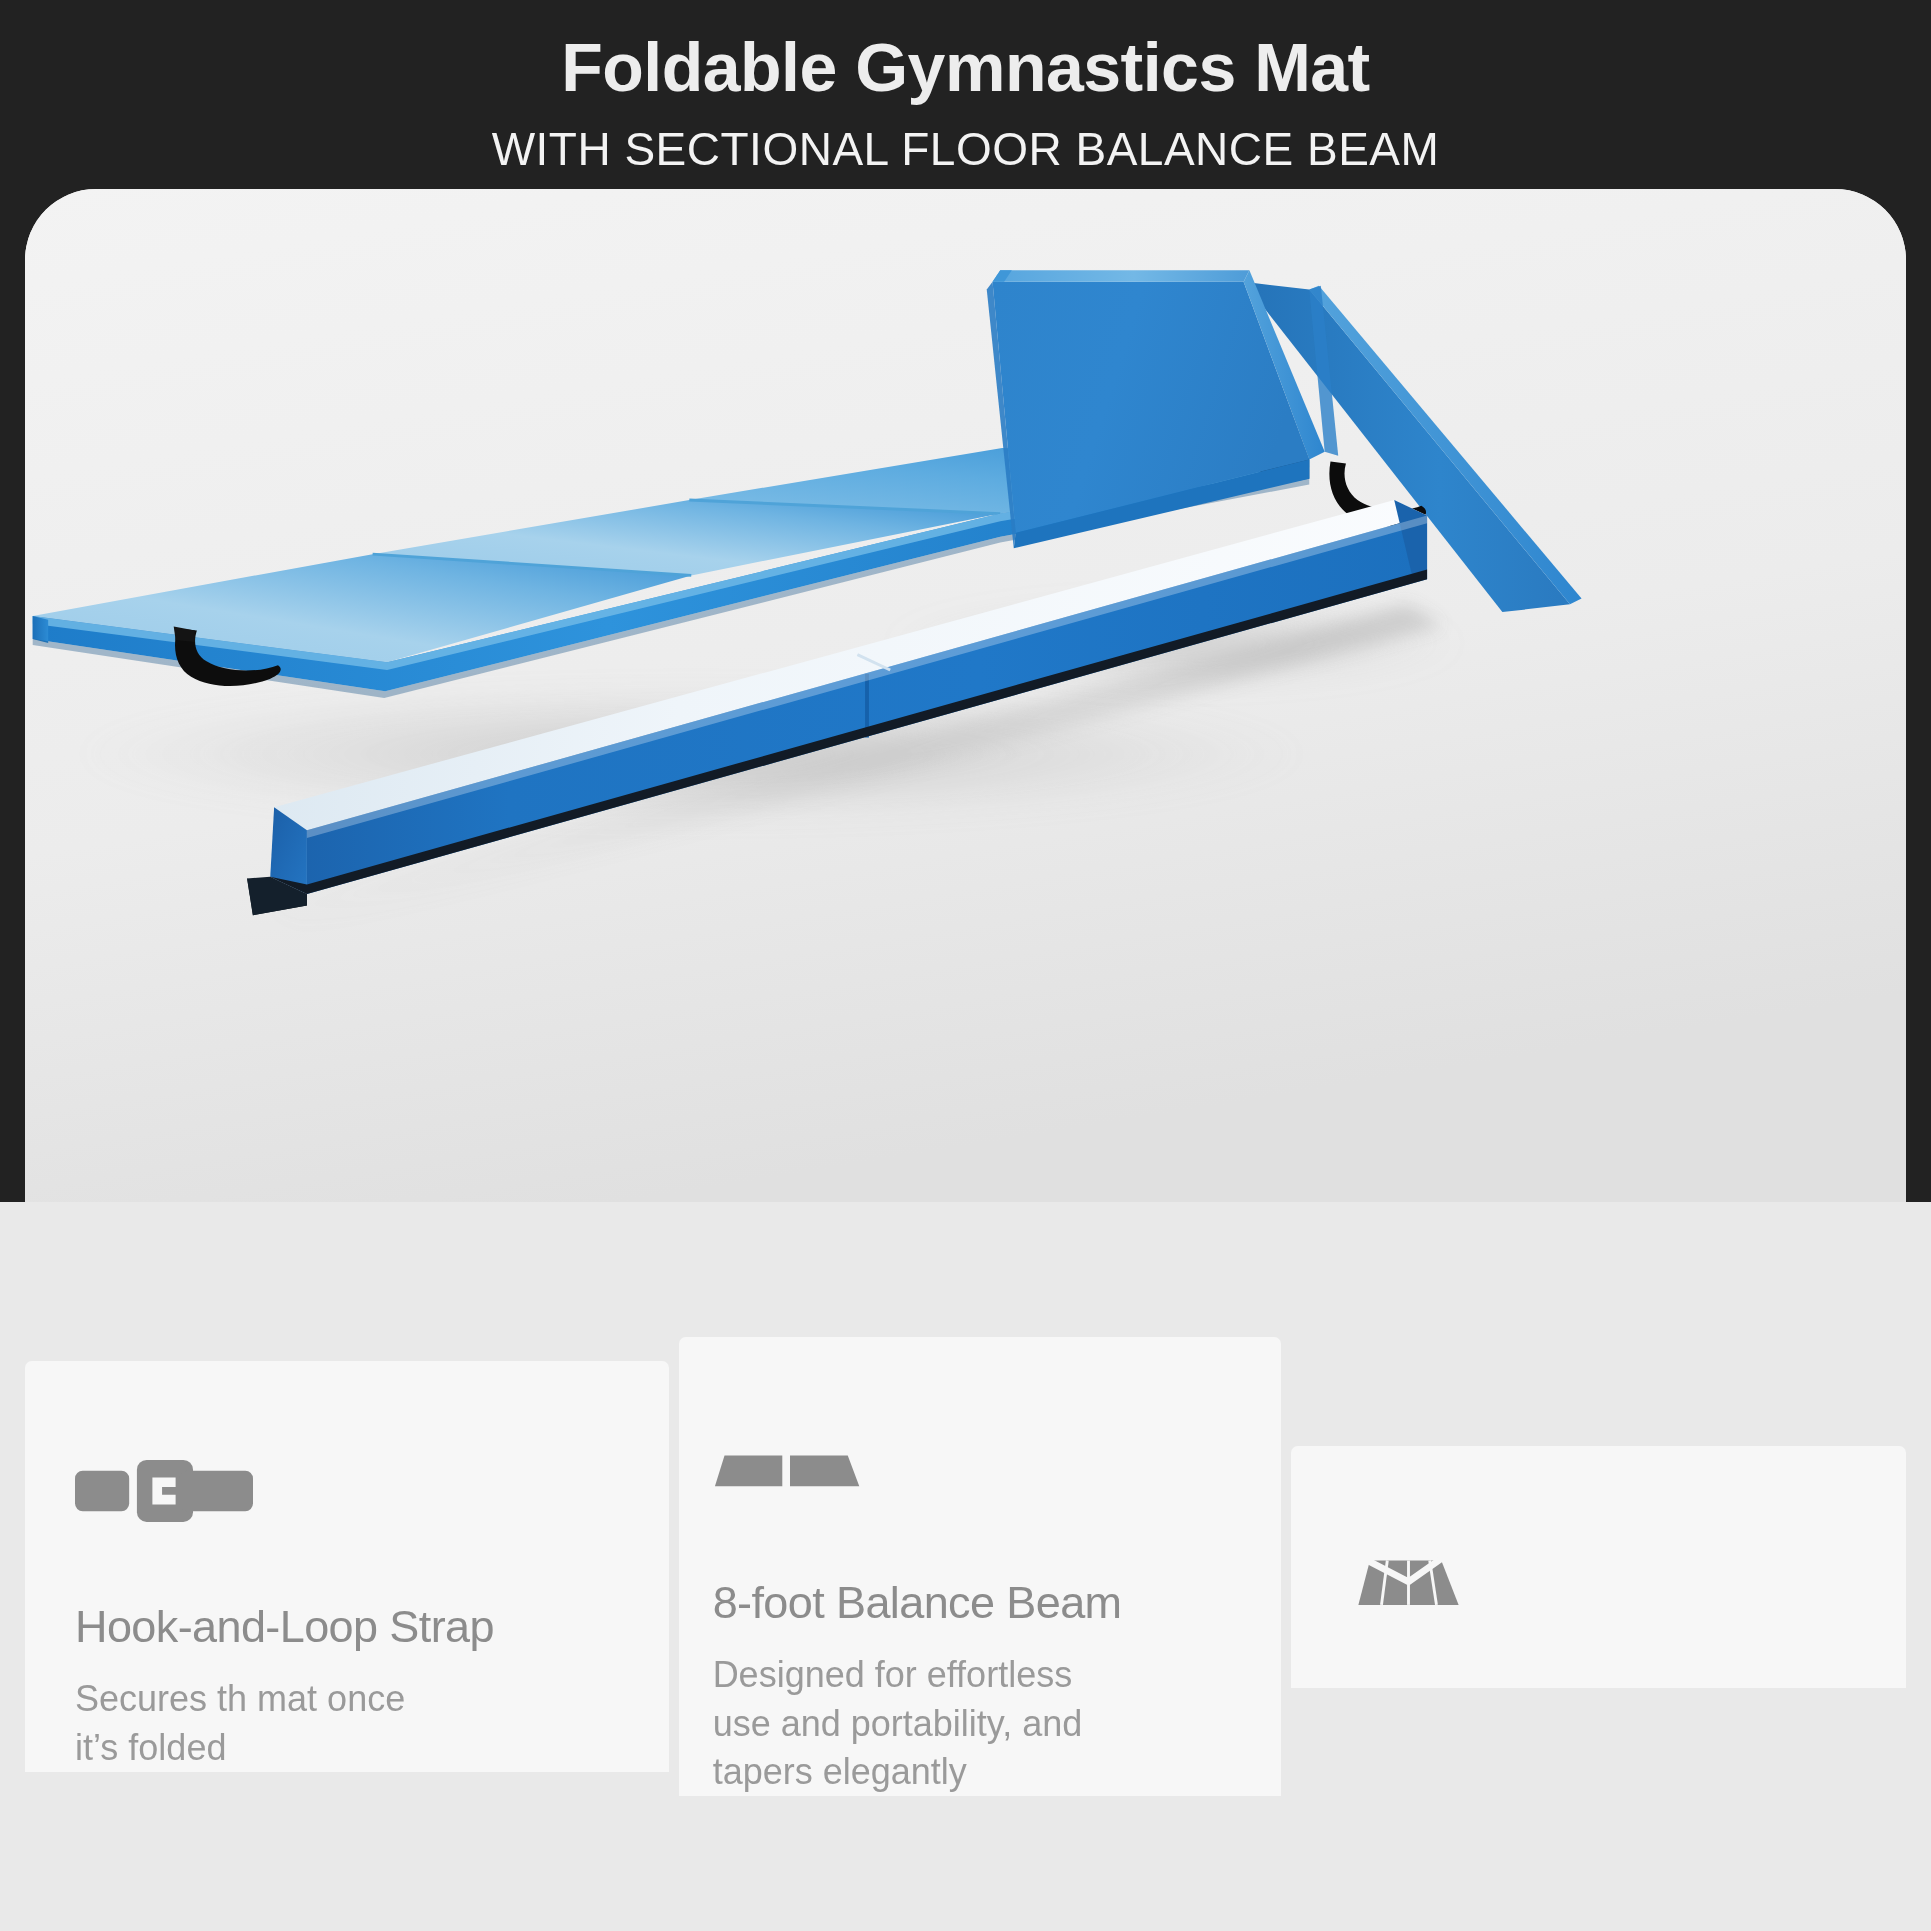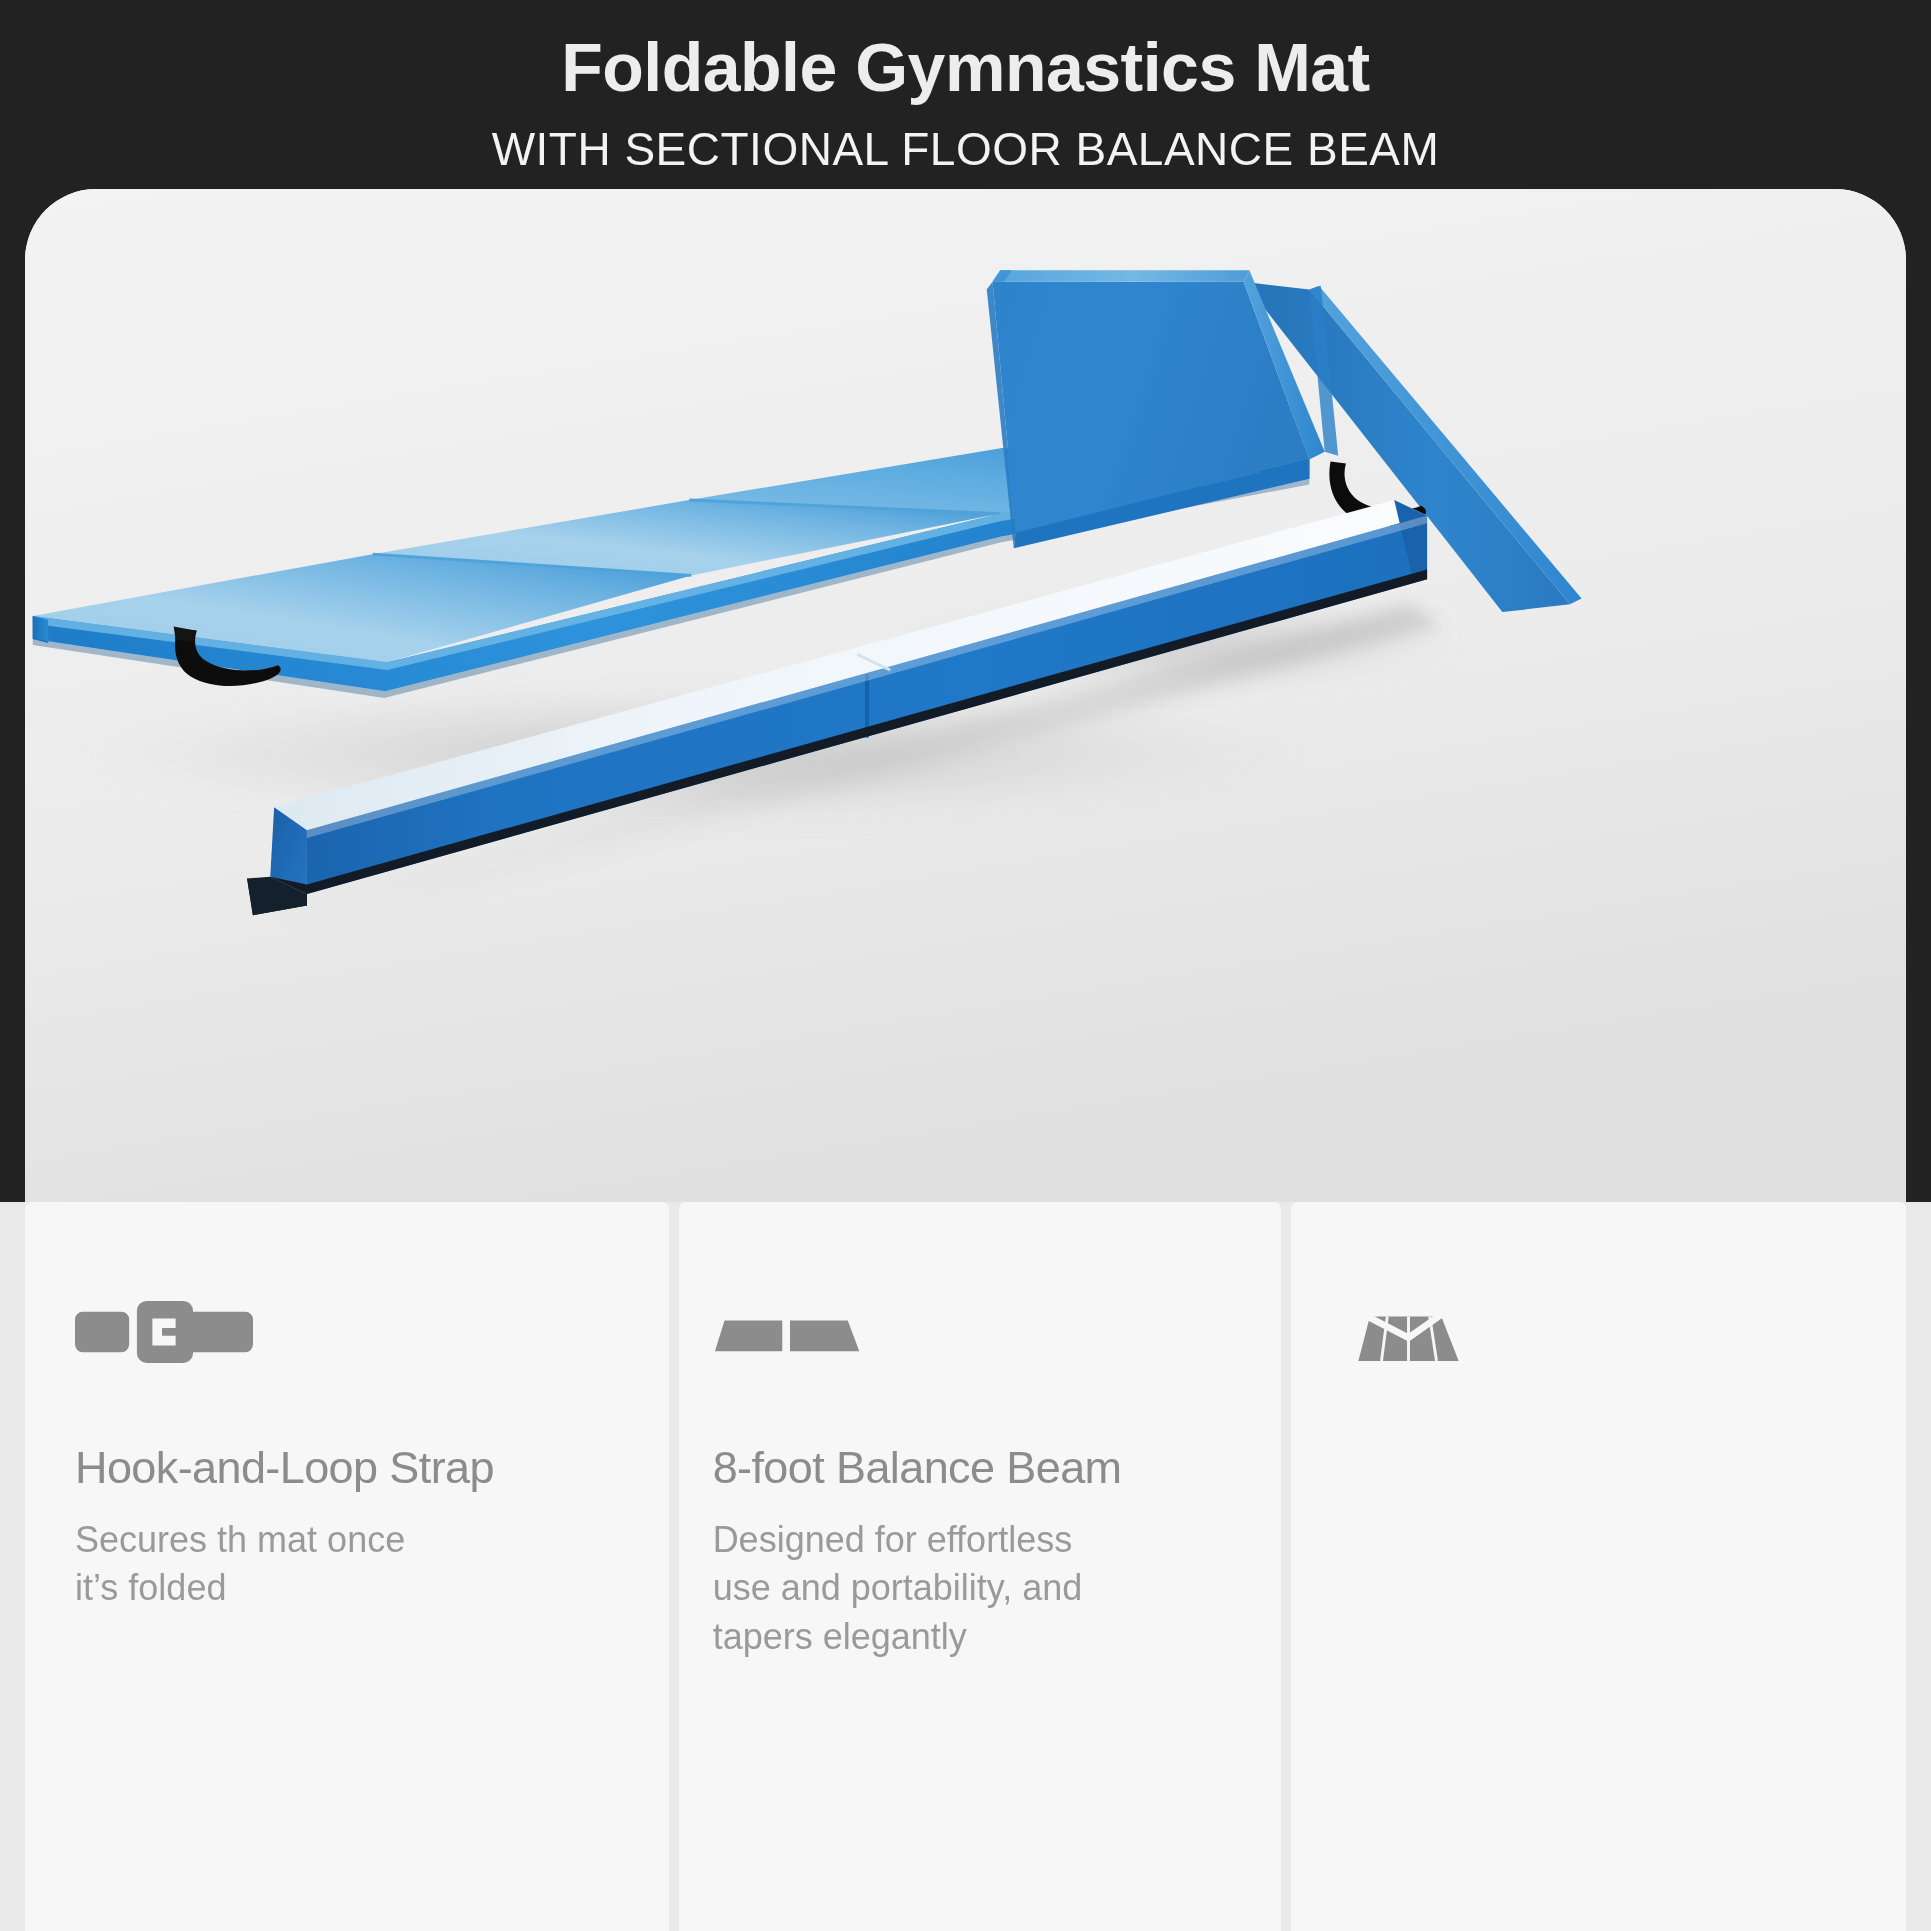--- a/index.html
+++ b/index.html
@@ -35,21 +35,21 @@
       radial-gradient(120% 90% at 52% 42%, #F2F2F2 0%, #ECECEC 55%, #E3E3E3 100%);
     border-radius:71px 71px 0 0;
     overflow:hidden;
   }
   .hero-svg { position:absolute; left:0; top:0; width:1881px; height:1019px; display:block; }
 
   
   .cards {
     position:absolute; left:0; top:1202px; width:1931px; height:729px;
     background:#E9E9E9;
-    display:flex; gap:10px; padding:0 25px;
+    display:flex; gap:10px; padding:0 25px;align-items:center;
   }
   .card {
     background:#F7F7F7;
     border-radius:6.8px 6.8px 0 0;
     padding:97px 50px 0 50px;
     position:relative;
   }
   .card.c1 { width:645px; }
   .card.c2 { width:604px;padding-left:34px; }
   .card.c3 { width:616px; }

